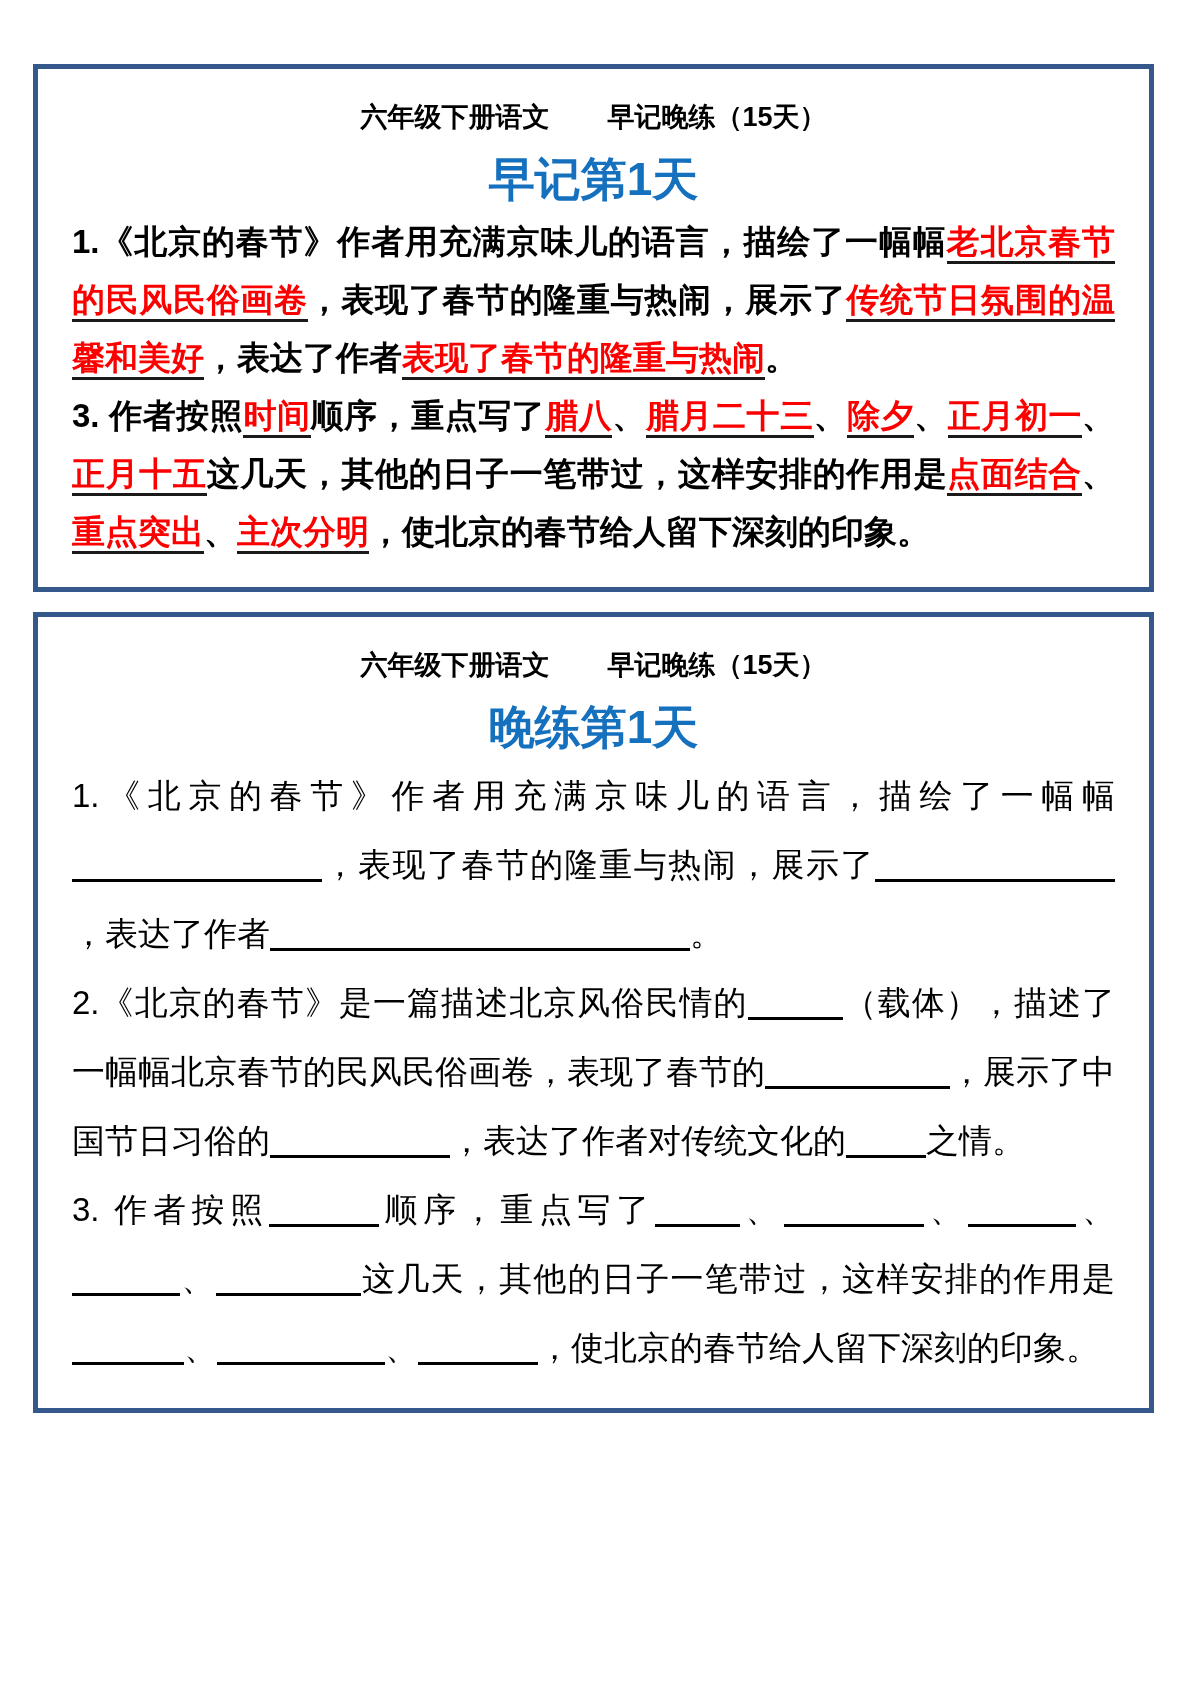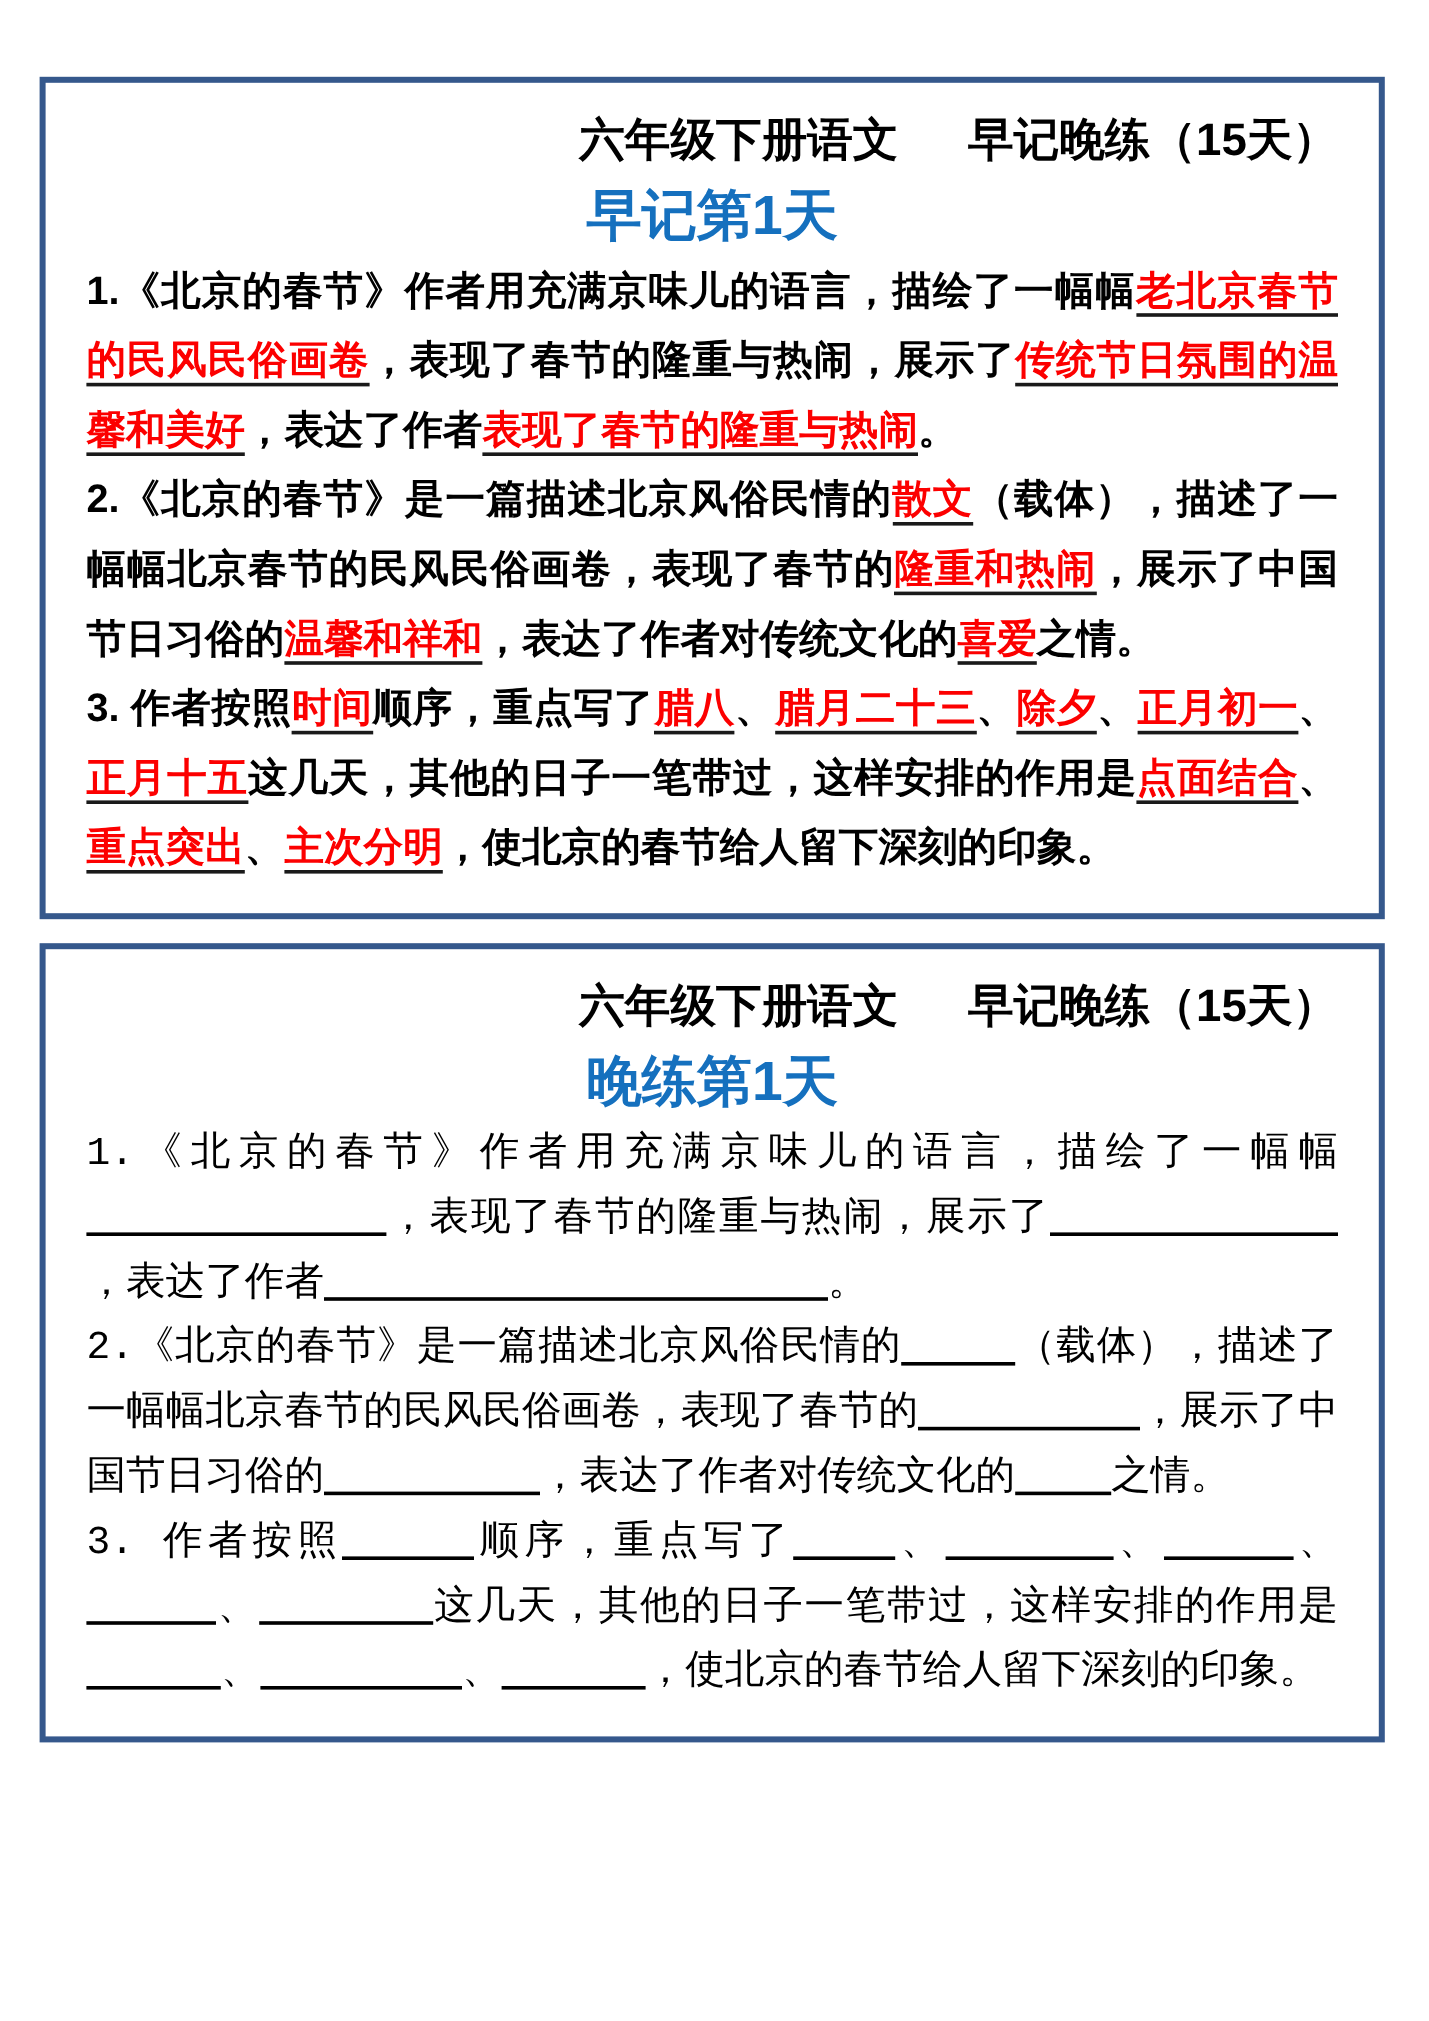--- a/index.html
+++ b/index.html
@@ -22,24 +22,24 @@
     background: #fff;
     padding: 24px 34px 26px 34px;
     box-sizing: border-box;
     width: 1121px;
   }
   .panel + .panel {
     margin-top: 20px;
   }
   .panel-title {
     display: flex;
-    justify-content: flex-end;
+    justify-content: center;
     align-items: baseline;
     gap: 58px;
-    font-size: 38px;
+    font-size: 27px;
     font-weight: bold;
     color: #000;
     line-height: 48px;
   }
   .panel-subtitle {
     text-align: center;
     font-size: 46px;
     font-weight: bold;
     color: var(--subtitle-color, #1570BE);
     margin-top: 16px;
@@ -52,23 +52,22 @@
     margin: 0;
     font-size: 33px;
     text-align: justify;
     color: #000;
   }
   .panel-morning .para {
     line-height: 58px;
     font-weight: bold;
   }
   .panel-evening .para {
-    line-height: 54px;
+    line-height: 69px;
     font-weight: normal;
-    font-family: Liberation Mono, monospace;
   }
   .answer {
     color: var(--answer-color, #FC0000);
     font-weight: bold;
     border-bottom: 3px solid #1a1a1a;
     padding-bottom: 1px;
   }
   .blank {
     display: inline-block;
     border-bottom: 3px solid #000;
@@ -83,21 +82,20 @@
 <div class="page">
 
   <section class="panel panel-morning">
     <div class="panel-title">
       <span>六年级下册语文</span>
       <span>早记晚练（15天）</span>
     </div>
     <div class="panel-subtitle">早记第1天</div>
     <div class="paragraphs">
         <p class="para"><span class="plain">1.《北京的春节》作者用充满京味儿的语言，描绘了一幅幅</span><span class="answer">老北京春节的民风民俗画卷</span><span class="plain">，表现了春节的隆重与热闹，展示了</span><span class="answer">传统节日氛围的温馨和美好</span><span class="plain">，表达了作者</span><span class="answer">表现了春节的隆重与热闹</span><span class="plain">。</span></p>
-        <p class="para"><span class="plain">2.《北京的春节》是一篇描述北京风俗民情的</span><span class="answer">散文</span><span class="plain">（载体），描述了一幅幅北京春节的民风民俗画卷，表现了春节的</span><span class="answer">隆重和热闹</span><span class="plain">，展示了中国节日习俗的</span><span class="answer">温馨和祥和</span><span class="plain">，表达了作者对传统文化的</span><span class="answer">喜爱</span><span class="plain">之情。</span></p>
         <p class="para"><span class="plain">3. 作者按照</span><span class="answer">时间</span><span class="plain">顺序，重点写了</span><span class="answer">腊八</span><span class="plain">、</span><span class="answer">腊月二十三</span><span class="plain">、</span><span class="answer">除夕</span><span class="plain">、</span><span class="answer">正月初一</span><span class="plain">、</span><span class="answer">正月十五</span><span class="plain">这几天，其他的日子一笔带过，这样安排的作用是</span><span class="answer">点面结合</span><span class="plain">、</span><span class="answer">重点突出</span><span class="plain">、</span><span class="answer">主次分明</span><span class="plain">，使北京的春节给人留下深刻的印象。</span></p>
       </div>
   </section>
 
   <section class="panel panel-evening">
     <div class="panel-title">
       <span>六年级下册语文</span>
       <span>早记晚练（15天）</span>
     </div>
     <div class="panel-subtitle">晚练第1天</div>

